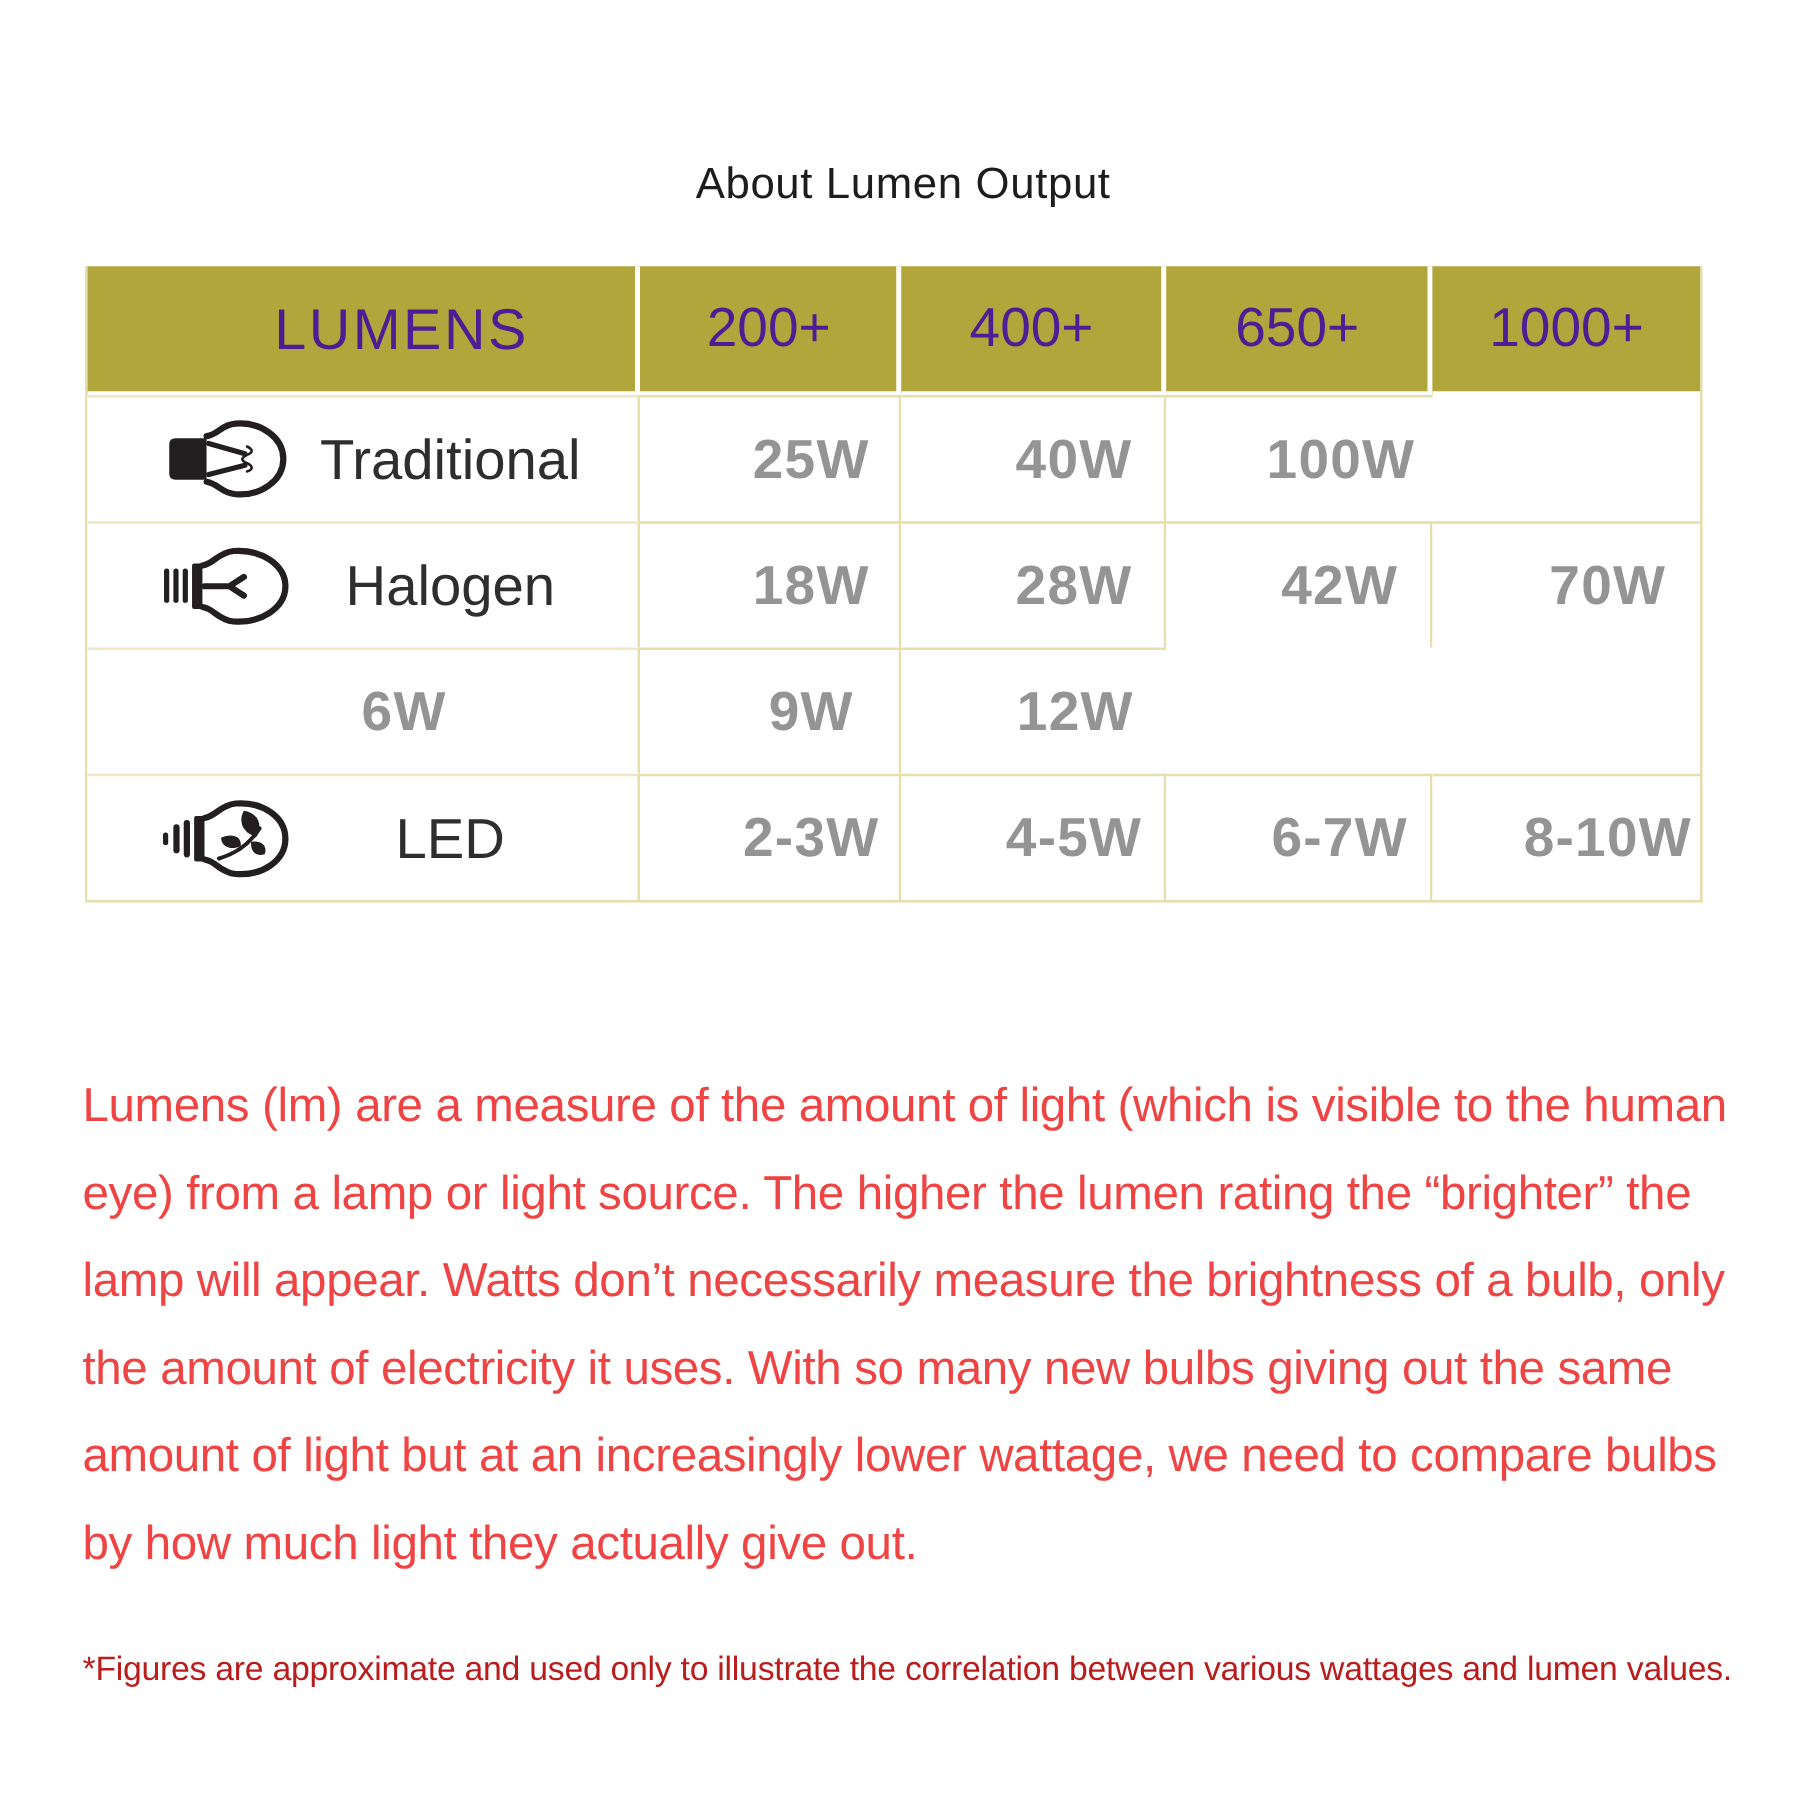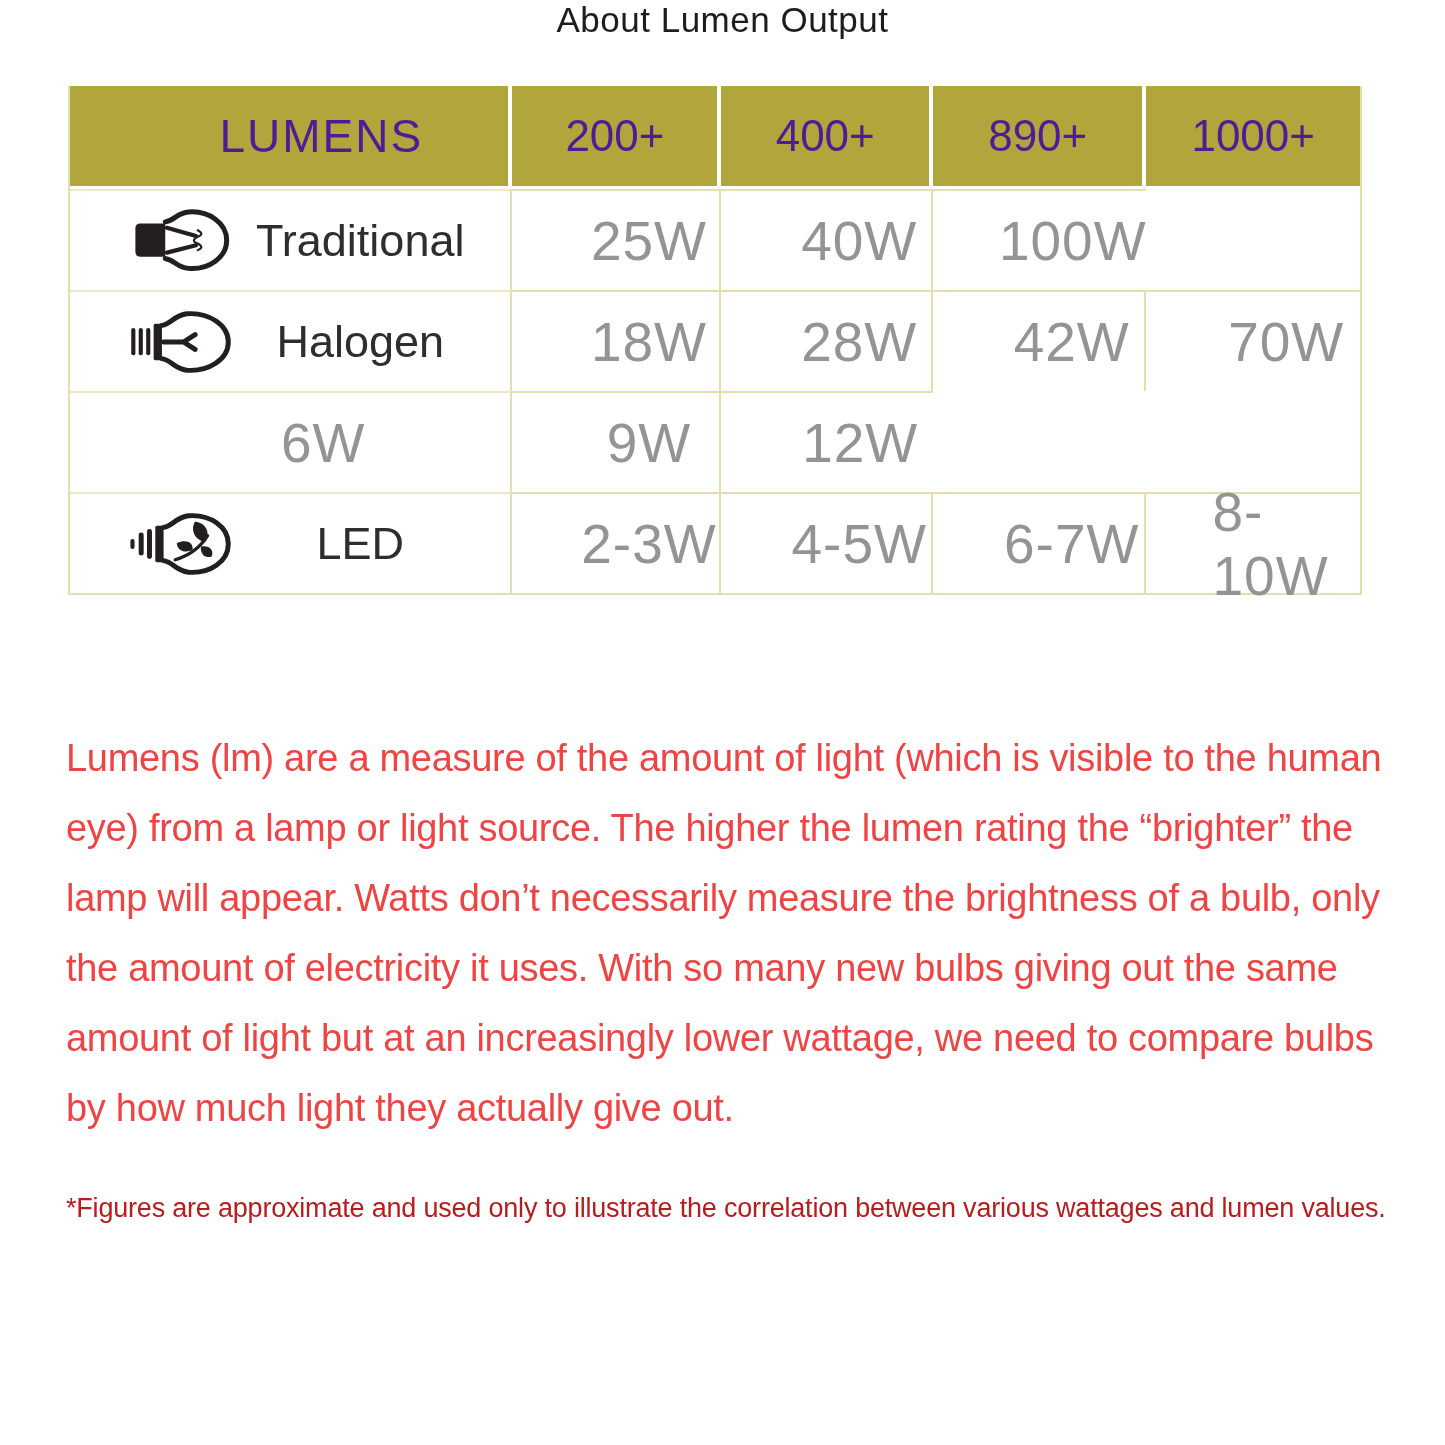--- a/index.html
+++ b/index.html
@@ -6,20 +6,21 @@
   html, body { margin: 0; padding: 0; background: #ffffff; }
   .canvas {
     width: 1445px;
     height: 1445px;
     background: #ffffff;
     font-family: "Liberation Sans", sans-serif;
     position: relative;
     overflow: hidden;
   }
   .page-title {
+    padding-top: 127px;
     text-align: center;
     font-size: 35px;
     color: #1d1d1d;
     letter-spacing: 0.5px;
   }
   .lumens-table {
     width: 1294px;
     margin: 46px 0 0 68px;
     border: 2px solid #e5dead;
     border-top: none;
@@ -70,22 +71,22 @@
   }
   .bulb-icon svg { width: 116px; height: 78px; display: block; }
   .row-label {
     flex: 1;
     text-align: center;
     font-size: 45px;
     color: #2e2e2e;
     margin-right: 34px;
   }
   .watt-value {
-    font-size: 55px;
-    font-weight: 400;
+    font-size: 44px;
+    font-weight: 700;
     color: #949494;
     letter-spacing: 1px;
     margin-left: 34px;
   }
   .description {
     width: 1334px;
     margin: 128px 0 0 66px;
     font-size: 38px;
     line-height: 70px;
     font-weight: 300;
@@ -106,21 +107,21 @@
 <div class="canvas">
 
   <div class="page-title">About Lumen Output</div>
 
   <div class="lumens-table">
 
     <div class="trow header">
       <div class="cell corner-cell">LUMENS</div>
       <div class="cell">200+</div>
       <div class="cell">400+</div>
-      <div class="cell">890+</div>
+      <div class="cell">650+</div>
       <div class="cell">1000+</div>
     </div>
 
     <div class="trow body">
       <div class="cell label-cell">
         <span class="bulb-icon">
           <svg viewBox="0 0 138 94" fill="none" xmlns="http://www.w3.org/2000/svg">
             <path d="M14,26 Q8,26 8,32 L8,60 Q8,66 14,66 L44,66 L44,26 Z" fill="#231f20"></path>
             <path d="M44,24 C56,22 58,13 72,12 C96,10 118,25 118,46 C118,67 96,82 72,80 C58,79 56,70 44,68" stroke="#231f20" stroke-width="6" stroke-linecap="round"></path>
             <line x1="46" y1="31" x2="81" y2="41" stroke="#231f20" stroke-width="5" stroke-linecap="round"></line>

